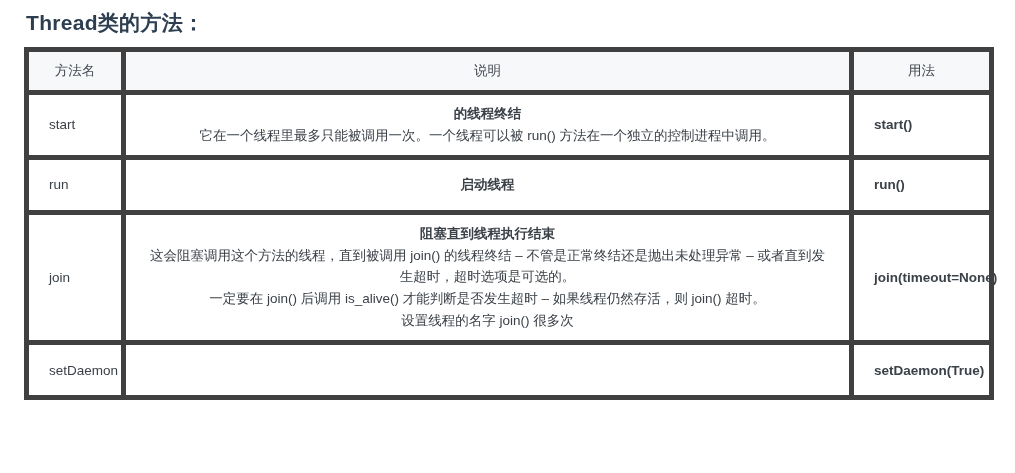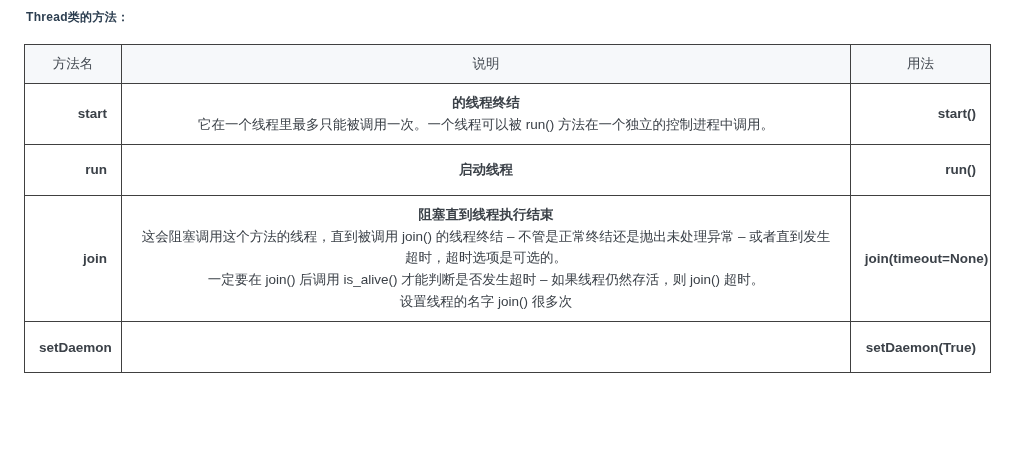--- a/index.html
+++ b/index.html
@@ -12,60 +12,60 @@
     height: 473px;
     font-family: "Liberation Sans", sans-serif;
     color: #333333;
     overflow: hidden;
   }
   .page {
     padding: 0 24px;
     box-sizing: border-box;
   }
   .section-title {
-    font-size: 12px;
+    font-size: 21px;
     font-weight: bold;
     color: #2c3e50;
-    margin: 9px 0 18px 2px;
+    margin: 9px 0 10px 2px;
     letter-spacing: 0.3px;
   }
   table.methods {
     border-collapse: collapse;
     width: 967px;
     table-layout: fixed;
     font-size: 13.5px;
   }
   table.methods th,
   table.methods td {
-    border: 1px solid #404040;
-    padding: 8px 14px;
+    border: 5px solid #404040;
+    padding: 8px 20px;
     vertical-align: middle;
   }
   table.methods thead th {
     background: #f6f8fa;
     font-weight: normal;
     color: #444a52;
     text-align: center;
     height: 22px;
     font-size: 13.5px;
   }
   table.methods tbody td {
     background: #ffffff;
   }
   .col-name { width: 97px; }
   .col-desc { width: 728px; }
   .col-usage { width: 140px; }
 
   td.cell-name {
-    text-align: right;
-    font-weight: bold;
+    text-align: left;
+    font-weight: normal;
     color: #3b4148;
   }
   td.cell-usage {
-    text-align: right;
+    text-align: left;
     font-weight: bold;
     color: #3b4148;
   }
   td.cell-desc {
     text-align: center;
     color: #3b4148;
     line-height: 1.62;
   }
   td.cell-desc .desc-line {
     display: block;

